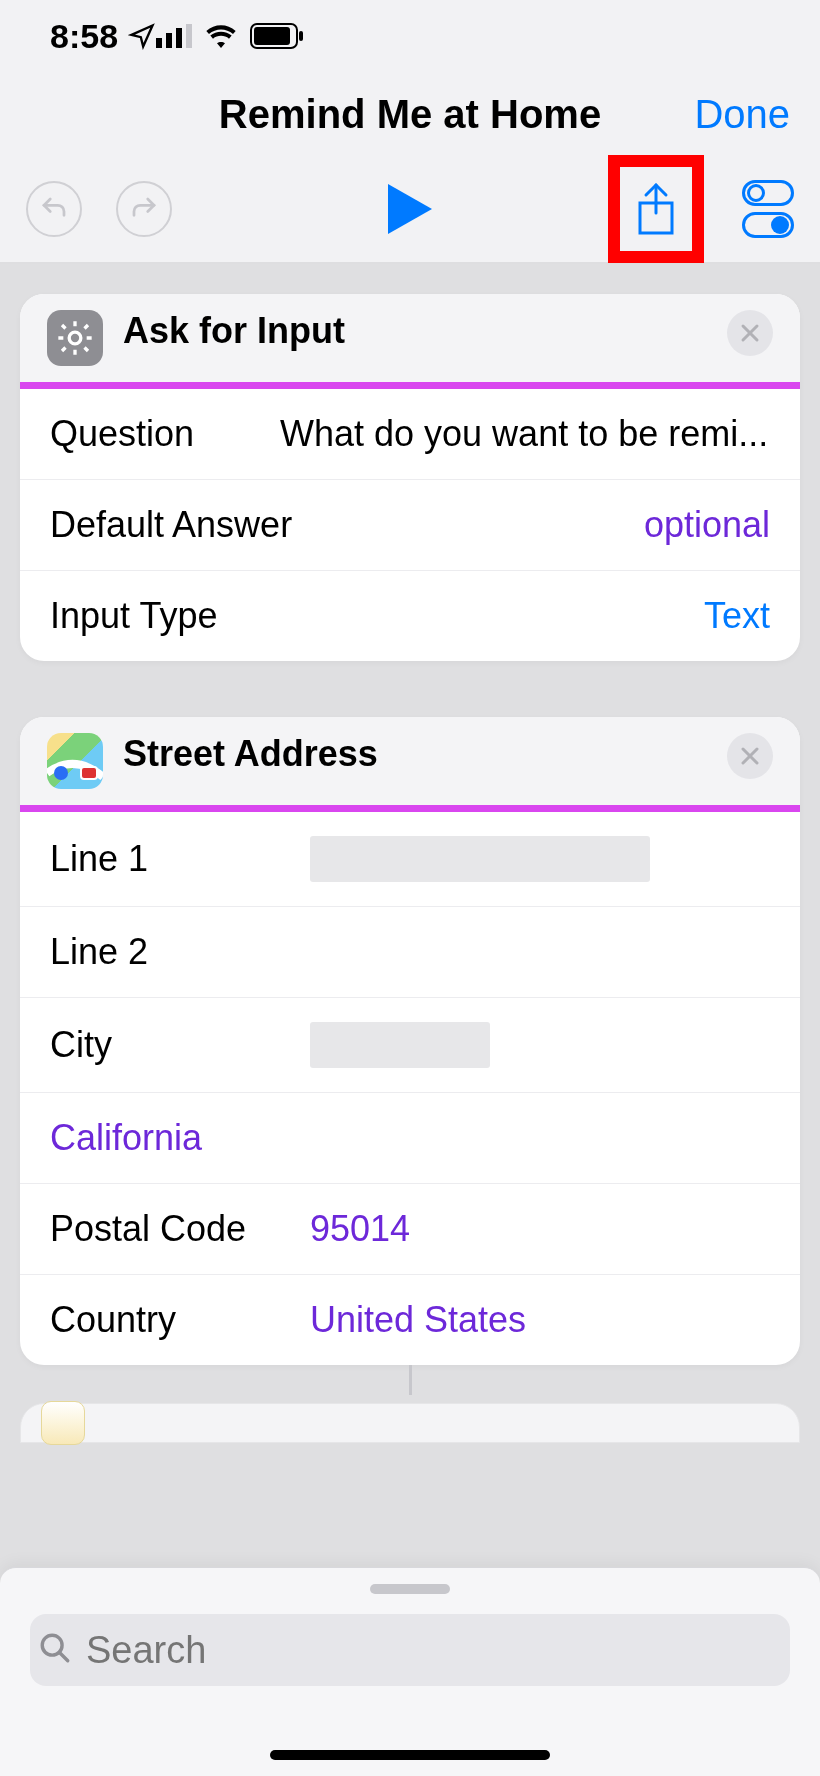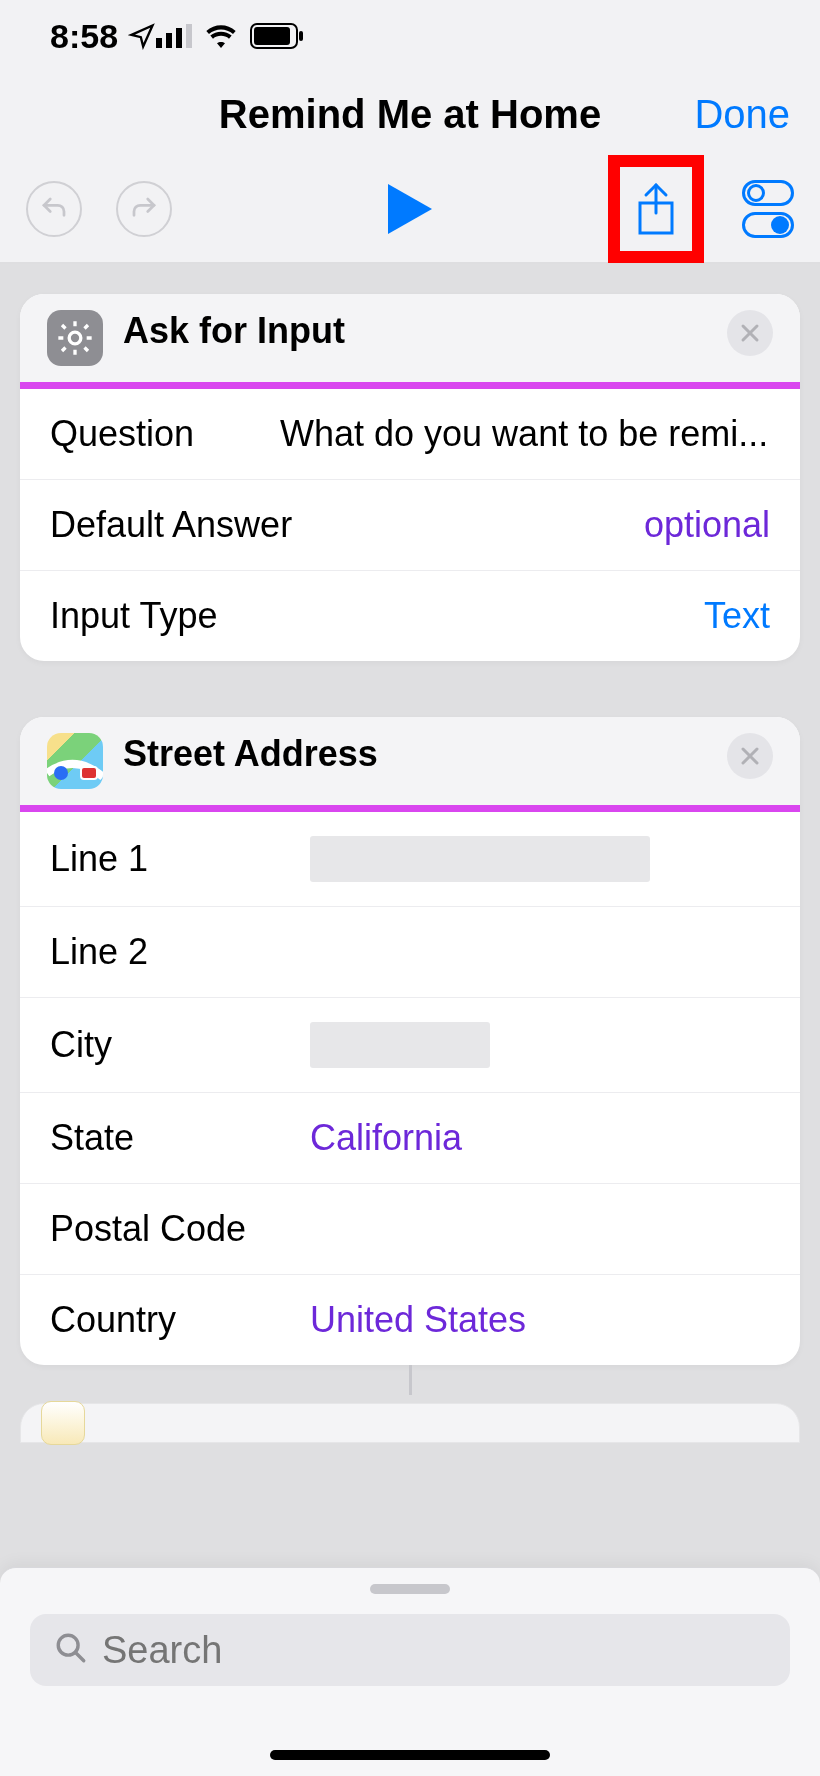--- a/index.html
+++ b/index.html
@@ -43,21 +43,21 @@
   .row-value.link { color:#007aff; text-align:right; }
   .row-value.redacted { height:46px; background:#e7e7e9; border-radius:3px; }
   .addr .row-label { width: 260px; }
   .connector { width:3px; height:30px; background:#c7c7cc; margin:-56px auto 0; }
   
   .peek-card { height:40px; border-radius:24px 24px 0 0; background:#f4f4f6; border:1px solid #e6e6e8; margin-top:8px; display:flex; align-items:center; padding:0 20px; }
   .peek-card .app-icon { width:44px; height:44px; border-radius:10px; margin-right:18px; background:linear-gradient(#fff,#f8e9b8); border:1px solid #e6d89a; }
   
   .sheet { position:absolute; left:0; right:0; bottom:0; background:#f6f6f8; border-top:1px solid #d8d8dc; border-radius: 16px 16px 0 0; padding: 16px 30px 90px; box-shadow: 0 -4px 16px rgba(0,0,0,0.05); }
   .grabber { width:80px; height:10px; border-radius:5px; background:#c7c7cc; margin: 0 auto 20px; }
-  .search-field { background:#e6e6ea; border-radius:16px; height:72px; display:flex; align-items:center; padding:0 24px; gap:14px; }
+  .search-field { background:#e6e6ea; border-radius:16px; height:72px; display:flex; align-items:center; padding:0 8px; gap:14px; }
   .search-field input { border:none; background:transparent; font-size:38px; color:#8e8e93; outline:none; width:100%; }
   .home-indicator { position:fixed; bottom:16px; left:50%; transform:translateX(-50%); width:280px; height:10px; border-radius:5px; background:#000; }
 </style>
 </head>
 <body>
 
 <div class="status-bar">
   <div class="status-time">
     <span>8:58</span>
     <span class="loc-icon">
@@ -188,25 +188,25 @@
     </div>
     <div class="row">
       <div class="row-label">Line 2</div>
       <div class="row-value"></div>
     </div>
     <div class="row">
       <div class="row-label">City</div>
       <div class="row-value redacted" style="max-width:180px"></div>
     </div>
     <div class="row">
-      <div class="row-label">State</div>
       <div class="row-value placeholder">California</div>
     </div>
     <div class="row">
       <div class="row-label">Postal Code</div>
+      <div class="row-value placeholder">95014</div>
     </div>
     <div class="row">
       <div class="row-label">Country</div>
       <div class="row-value placeholder">United States</div>
     </div>
   </div>
 
   <div class="connector"></div>
 
   <div class="peek-card">

